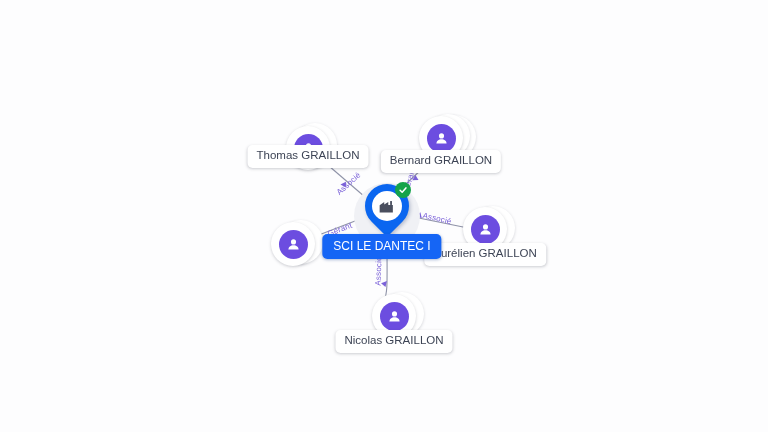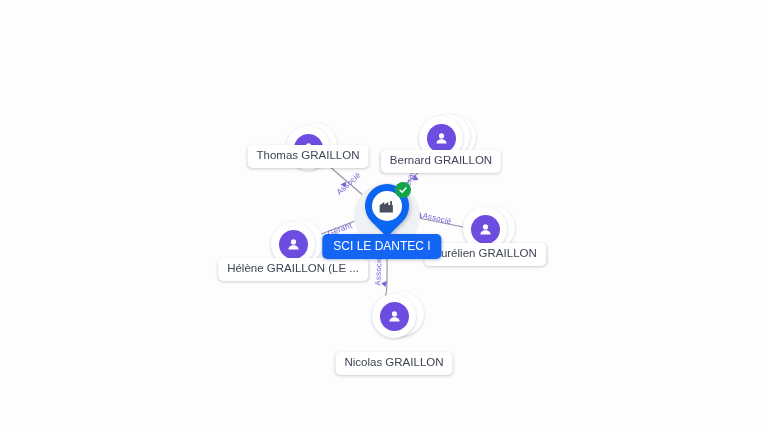--- a/index.html
+++ b/index.html
@@ -247,36 +247,35 @@
       <div class="avatar-main">
         <div class="avatar-disc">
           <svg width="17" height="17" viewBox="0 0 24 24" fill="#ffffff">
             <circle cx="12" cy="8.3" r="3.6"></circle>
             <path d="M4.8 19.2c0-3.9 3.2-6.2 7.2-6.2s7.2 2.3 7.2 6.2z"></path>
           </svg>
         </div>
       </div>
     </div>
   </div>
-  <div class="person-label" style="left:394px; top:330px;margin-top:22px;">Nicolas GRAILLON</div>
+  <div class="person-label" style="left:394px; top:330px;">Nicolas GRAILLON</div>
 
   <div class="person-node" style="left:293px; top:244px;">
     <div class="avatar-stack">
       <div class="stack-ring" style="transform: translate(8px,-2px);"></div>
       <div class="avatar-main">
         <div class="avatar-disc">
           <svg width="17" height="17" viewBox="0 0 24 24" fill="#ffffff">
             <circle cx="12" cy="8.3" r="3.6"></circle>
             <path d="M4.8 19.2c0-3.9 3.2-6.2 7.2-6.2s7.2 2.3 7.2 6.2z"></path>
           </svg>
         </div>
       </div>
     </div>
   </div>
-  <div class="person-label" style="left:293px; top:258px;">Hélène GRAILLON (LE ...</div>
 
   <div id="company-node" style="left:387px; top:216px;">
     <div class="company-halo"></div>
     <div class="company-pin">
       <div class="pin-shape"></div>
       <div class="pin-inner">
         <svg width="18" height="18" viewBox="0 0 24 24" fill="#4a4f5e">
           <path d="M2.2 20.5V11l6.1-4.4V10l5.4-3.5v4.2h6.1v9.8z"></path>
           <rect x="16.2" y="5.4" width="2.4" height="5.2" fill="#4a4f5e"></rect>
         </svg>

